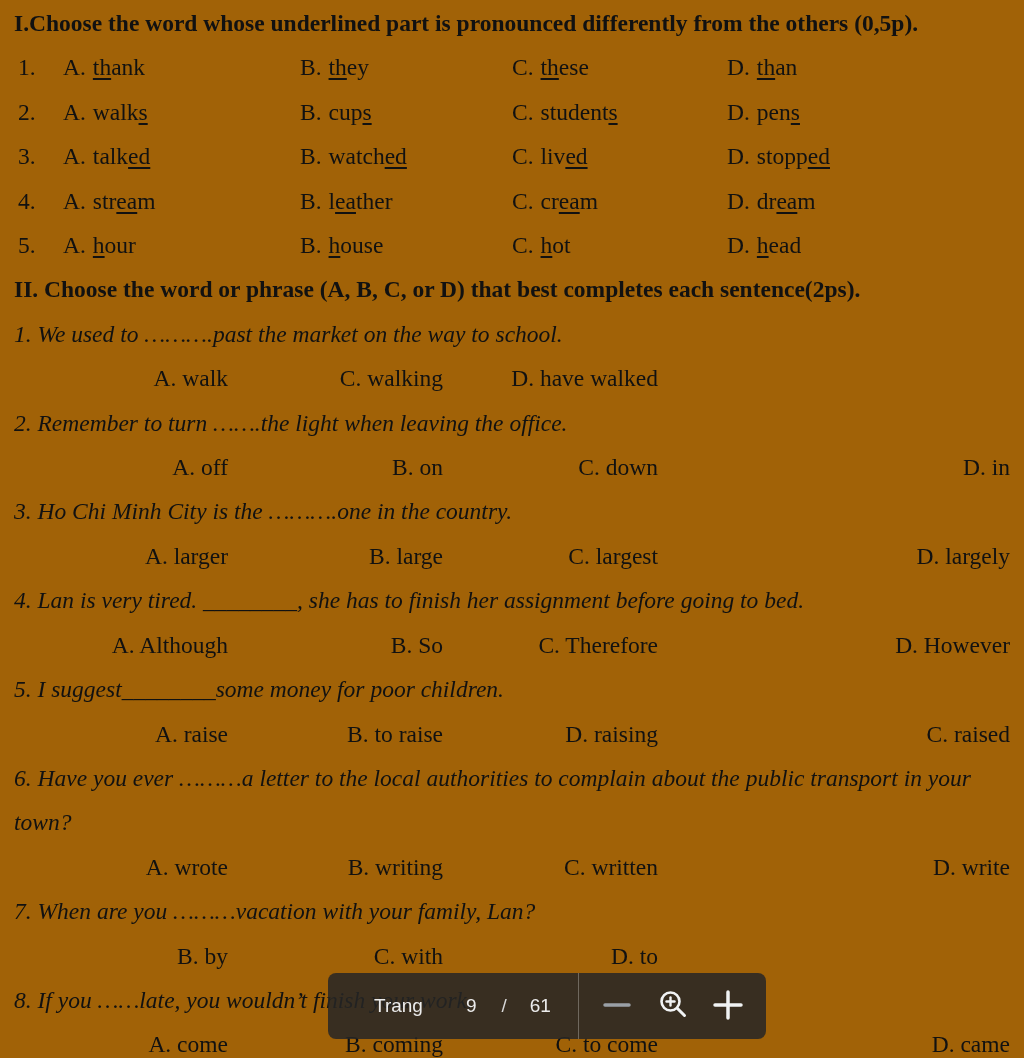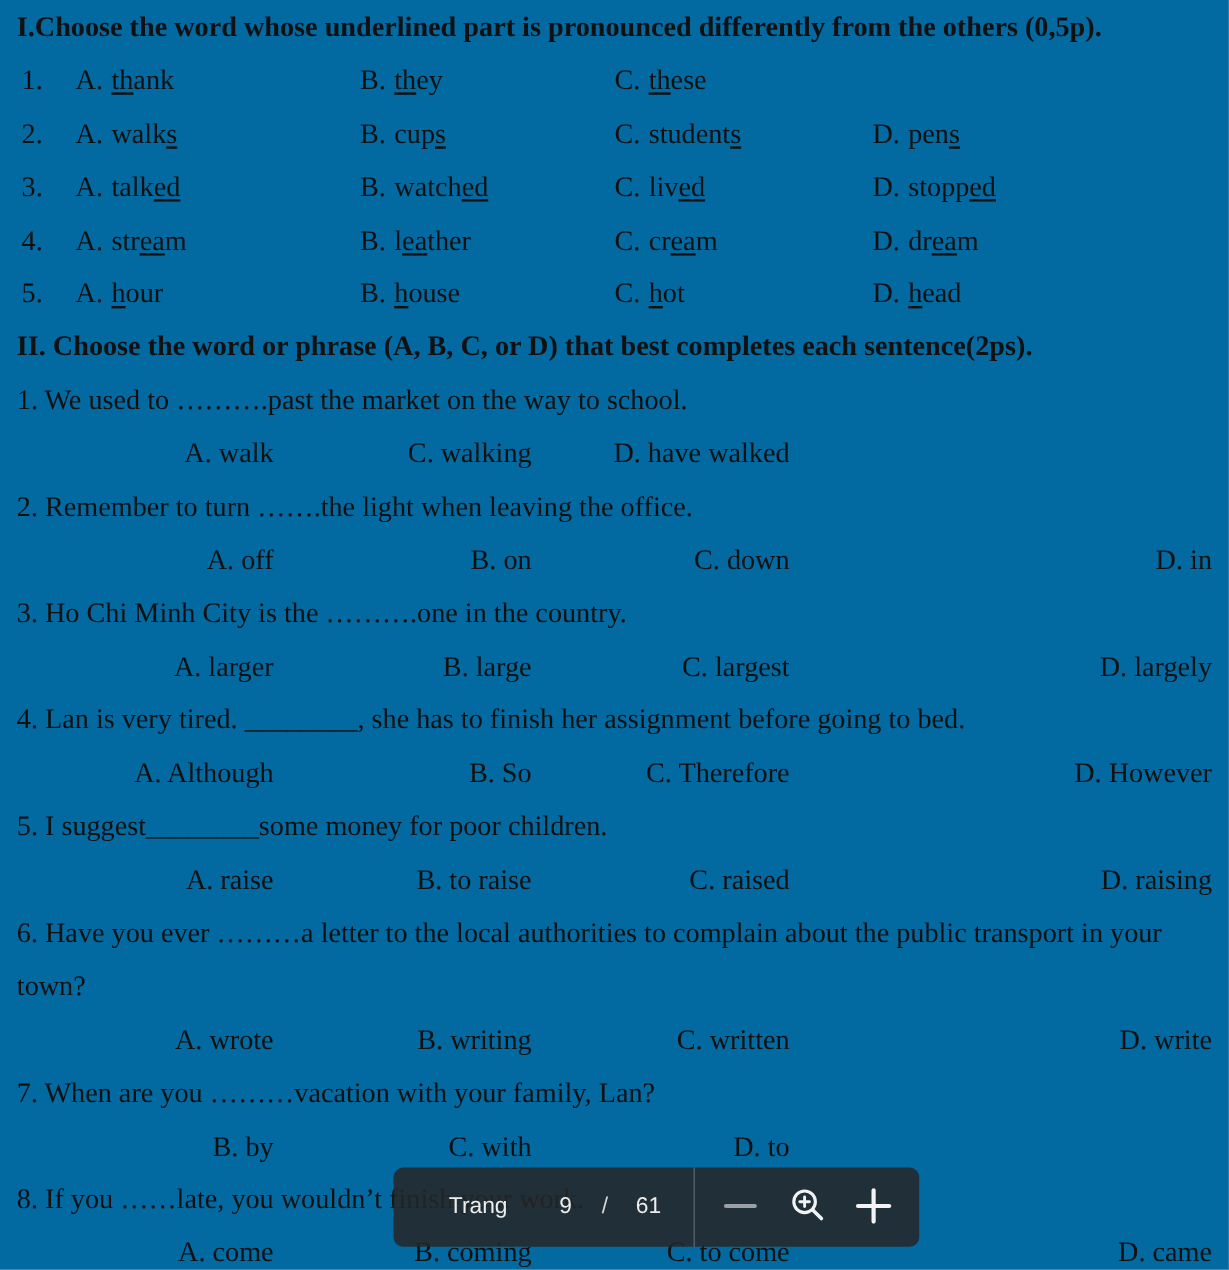--- a/index.html
+++ b/index.html
@@ -1,39 +1,39 @@
 <!DOCTYPE html>
 <html><head>
 <meta charset="utf-8">
 <style>
   html,body { margin:0; padding:0; }
   body { background:#ffffff; }
   .screen {
     position:relative;
     width:1024px; height:1058px;
-    background:#0369a1;
+    background:#a16207;
     overflow:hidden;
     font-family:"Liberation Serif", serif;
     color:#111111;
     font-size:23.5px;
     line-height:44.4px;
   }
   .doc { padding:1px 14px 0 14px; }
   .sec-title { font-weight:bold; margin:0; }
   
   .s1-row {
     display:grid;
     grid-template-columns:45px 237px 212px 215px 1fr;
     padding-left:4px;
   }
   .s1-num { }
   .word { margin-left:7px; }
   u { text-decoration:underline; text-underline-offset:3px; }
   
-  .q-text { margin:0; }
+  .q-text { margin:0;font-style:italic; }
   .q-opts {
     display:grid;
     grid-template-columns:178px 215px 215px 1fr;
     padding-left:36px;
     text-align:right;
   }
   .q-list > div:nth-of-type(5) .q-opt:nth-child(1) { margin-left:12px; }
   .q-list > div:nth-of-type(7) .q-opt:nth-child(4) { margin-left:42px; }
   .q-list > div:nth-of-type(2) .q-opt:nth-child(3) { margin-left:7px; }
   
@@ -87,20 +87,21 @@
 
     <p class="sec-title">I.Choose the word whose underlined part is pronounced differently from the others (0,5p).</p>
 
     <div class="s1-list">
 
         <div class="s1-row">
           <span class="s1-num">1.</span>
           <span class="opt"><span>A.</span><span class="word"><span></span><u>th</u><span>ank</span></span></span>
           <span class="opt"><span>B.</span><span class="word"><span></span><u>th</u><span>ey</span></span></span>
           <span class="opt"><span>C.</span><span class="word"><span></span><u>th</u><span>ese</span></span></span>
+          <span class="opt"><span>D.</span><span class="word"><span></span><u>th</u><span>an</span></span></span>
         </div>
 
         <div class="s1-row">
           <span class="s1-num">2.</span>
           <span class="opt"><span>A.</span><span class="word"><span>walk</span><u>s</u><span></span></span></span>
           <span class="opt"><span>B.</span><span class="word"><span>cup</span><u>s</u><span></span></span></span>
           <span class="opt"><span>C.</span><span class="word"><span>student</span><u>s</u><span></span></span></span>
           <span class="opt"><span>D.</span><span class="word"><span>pen</span><u>s</u><span></span></span></span>
         </div>
 
@@ -170,22 +171,22 @@
             <span class="q-opt">C. Therefore</span>
             <span class="q-opt">D. However</span>
           </div>
         </div>
 
         <div class="q-block">
           <p class="q-text">5. I suggest________some money for poor children.</p>
           <div class="q-opts">
             <span class="q-opt">A. raise</span>
             <span class="q-opt">B. to raise</span>
+            <span class="q-opt">D. raising</span>
             <span class="q-opt">C. raised</span>
-            <span class="q-opt">D. raising</span>
           </div>
         </div>
 
         <div class="q-block">
           <p class="q-text">6. Have you ever ………a letter to the local authorities to complain about the public transport in your town?</p>
           <div class="q-opts">
             <span class="q-opt">A. wrote</span>
             <span class="q-opt">B. writing</span>
             <span class="q-opt">C. written</span>
             <span class="q-opt">D. write</span>

